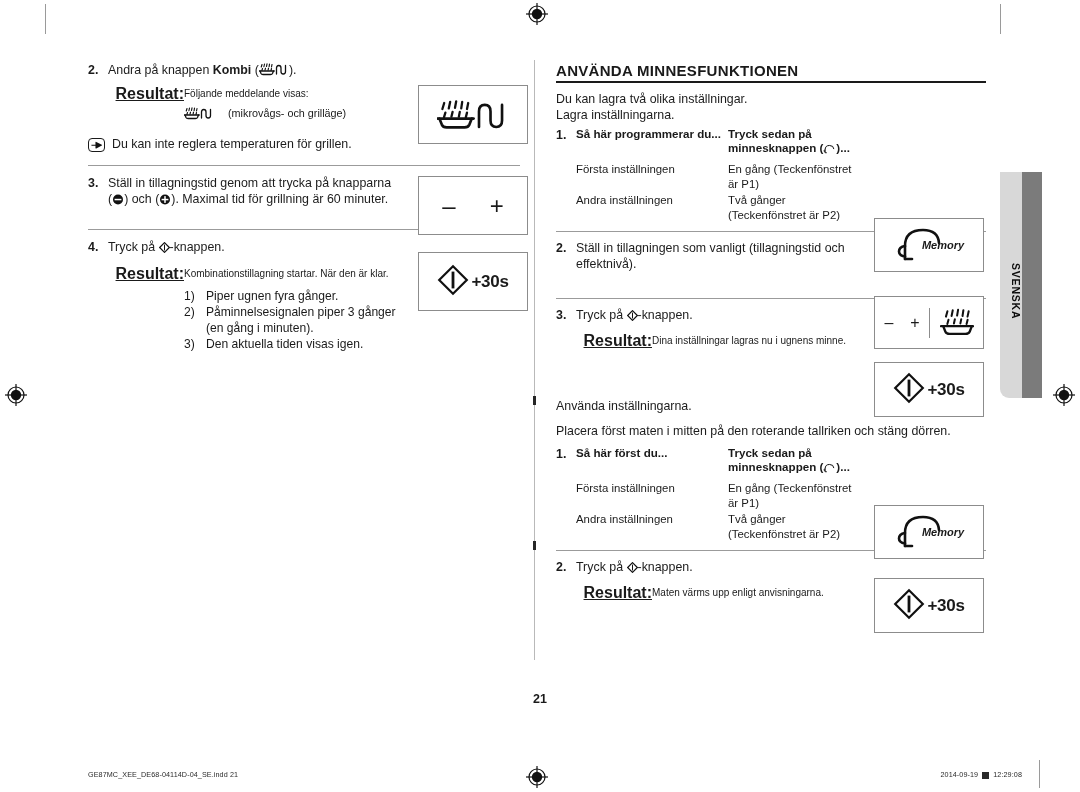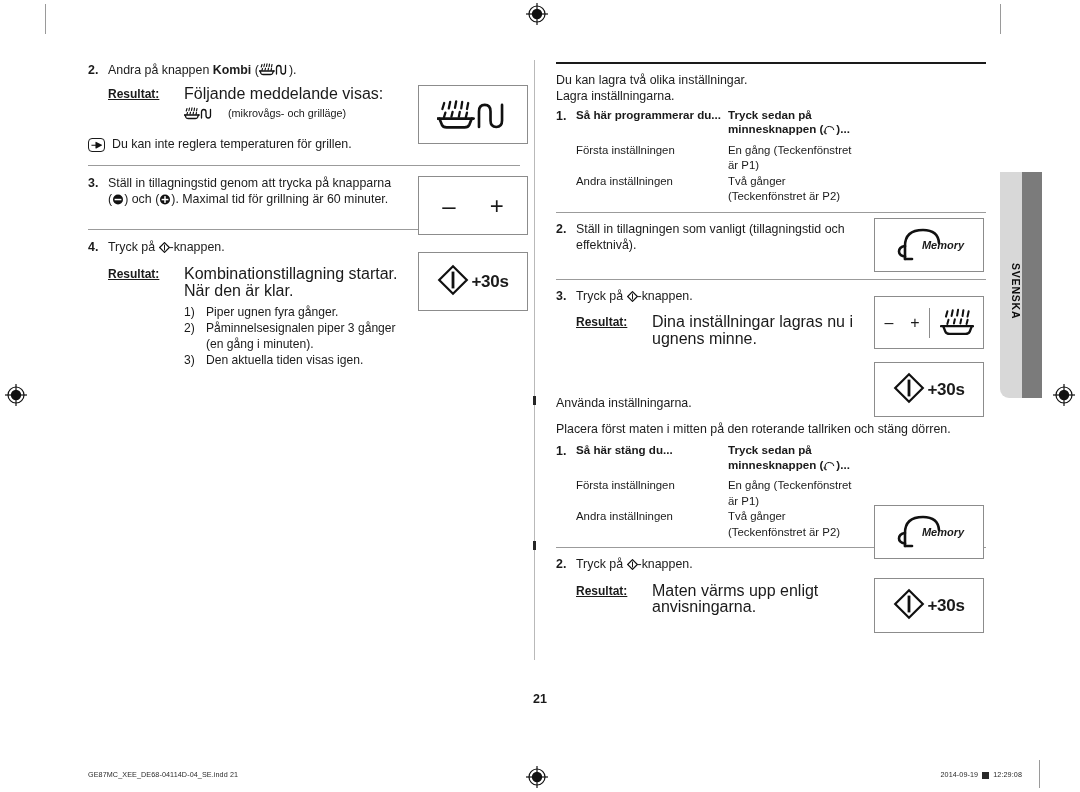--- a/index.html
+++ b/index.html
@@ -41,22 +41,22 @@
   
   .txt { font-size:12.4px; line-height:16.5px; color:#1c1c1c; }
   .b { font-weight:bold; }
 
   
   .step { display:flex; position:relative; }
   .step-num { width:20px; flex:0 0 20px; font-weight:bold; font-size:12.4px; line-height:16.5px; }
   .step-body { flex:1 1 auto; }
 
   .result-row { display:flex; margin-top:5px; }
-  .result-label { width:76px; flex:0 0 76px; font-weight:bold; text-decoration:underline; font-size:12px; line-height:16.5px;}
-  .result-text { flex:1 1 auto; font-size:16px; line-height:16.5px; }
+  .result-label { width:76px; flex:0 0 76px; font-weight:bold; text-decoration:underline; font-size:16px; line-height:16.5px;text-align:right;}
+  .result-text { flex:1 1 auto; font-size:10px; line-height:16.5px; }
 
   .sub-list { margin:4px 0 0 0; padding:0; list-style:none; }
   .sub-list li { display:flex; font-size:12.1px; line-height:16px; }
   .sub-list li .mk { width:22px; flex:0 0 22px; }
 
   .hr { height:1px; background:#9b9b9b; margin:10px 0 9px 0; }
   .hr-thin { height:1px; background:#b5b5b5; }
 
   
   .note { display:flex; align-items:flex-start; margin-top:4px; }
@@ -340,20 +340,21 @@
       <svg width="32" height="32" viewBox="0 0 32 32">
         <path d="M16 2.2 L29.8 16 L16 29.8 L2.2 16 Z" fill="none" stroke="#111" stroke-width="2.2"></path>
         <rect x="14.6" y="7.6" width="2.8" height="16.8" fill="#111"></rect>
       </svg>
     </span>
     <span class="thirty">+30s</span>
   </div>
 
   <div class="col-right">
 
+    <h1 style="font-size:15px; font-weight:bold; letter-spacing:0.3px; margin:0 0 2px 0;">ANVÄNDA MINNESFUNKTIONEN</h1>
     <div class="hr-thin" style="background:#1a1a1a; height:1.6px; margin-bottom:8px;"></div>
 
     <div class="txt" style="">Du kan lagra två olika inställningar.</div>
 
     <div class="txt" style="margin-bottom:3px;">Lagra inställningarna.</div>
 
     <div class="step" style="padding-right:116px;">
       <div class="step-num">1.</div>
       <div class="step-body">
         <table class="tbl">
@@ -414,21 +415,21 @@
 
     <div class="txt" style="margin-top:48px; margin-bottom:9px;">Använda inställningarna.</div>
     <div class="txt" style="margin-bottom:6px;">Placera först maten i mitten på den roterande tallriken och stäng dörren.</div>
 
     <div class="step" style="padding-right:116px;">
       <div class="step-num">1.</div>
       <div class="step-body">
         <table class="tbl">
           <thead>
             <tr>
-              <th class="c1">Så här stäng du...</th>
+              <th class="c1">Så här först du...</th>
               <th>
                 <span>Tryck sedan på</span><br>
                 <span>minnesknappen (</span><span class="inline-icon"><svg width="13" height="10" viewBox="0 0 14 11">
                       <path d="M2.2 9.6 L2.2 6.4 Q2.2 1.6 7 1.6 Q11.5 1.6 11.8 5.6" fill="none" stroke="#111" stroke-width="1.1"></path>
                       <path d="M2.2 6.4 Q1 6.6 1 7.6 Q1 8.6 2.2 8.8" fill="none" stroke="#111" stroke-width="1.1"></path>
                       <line x1="2.2" y1="9.6" x2="4" y2="9.6" stroke="#111" stroke-width="1.1"></line>
                     </svg></span><span>)...</span>
               </th>
             </tr>
           </thead>

